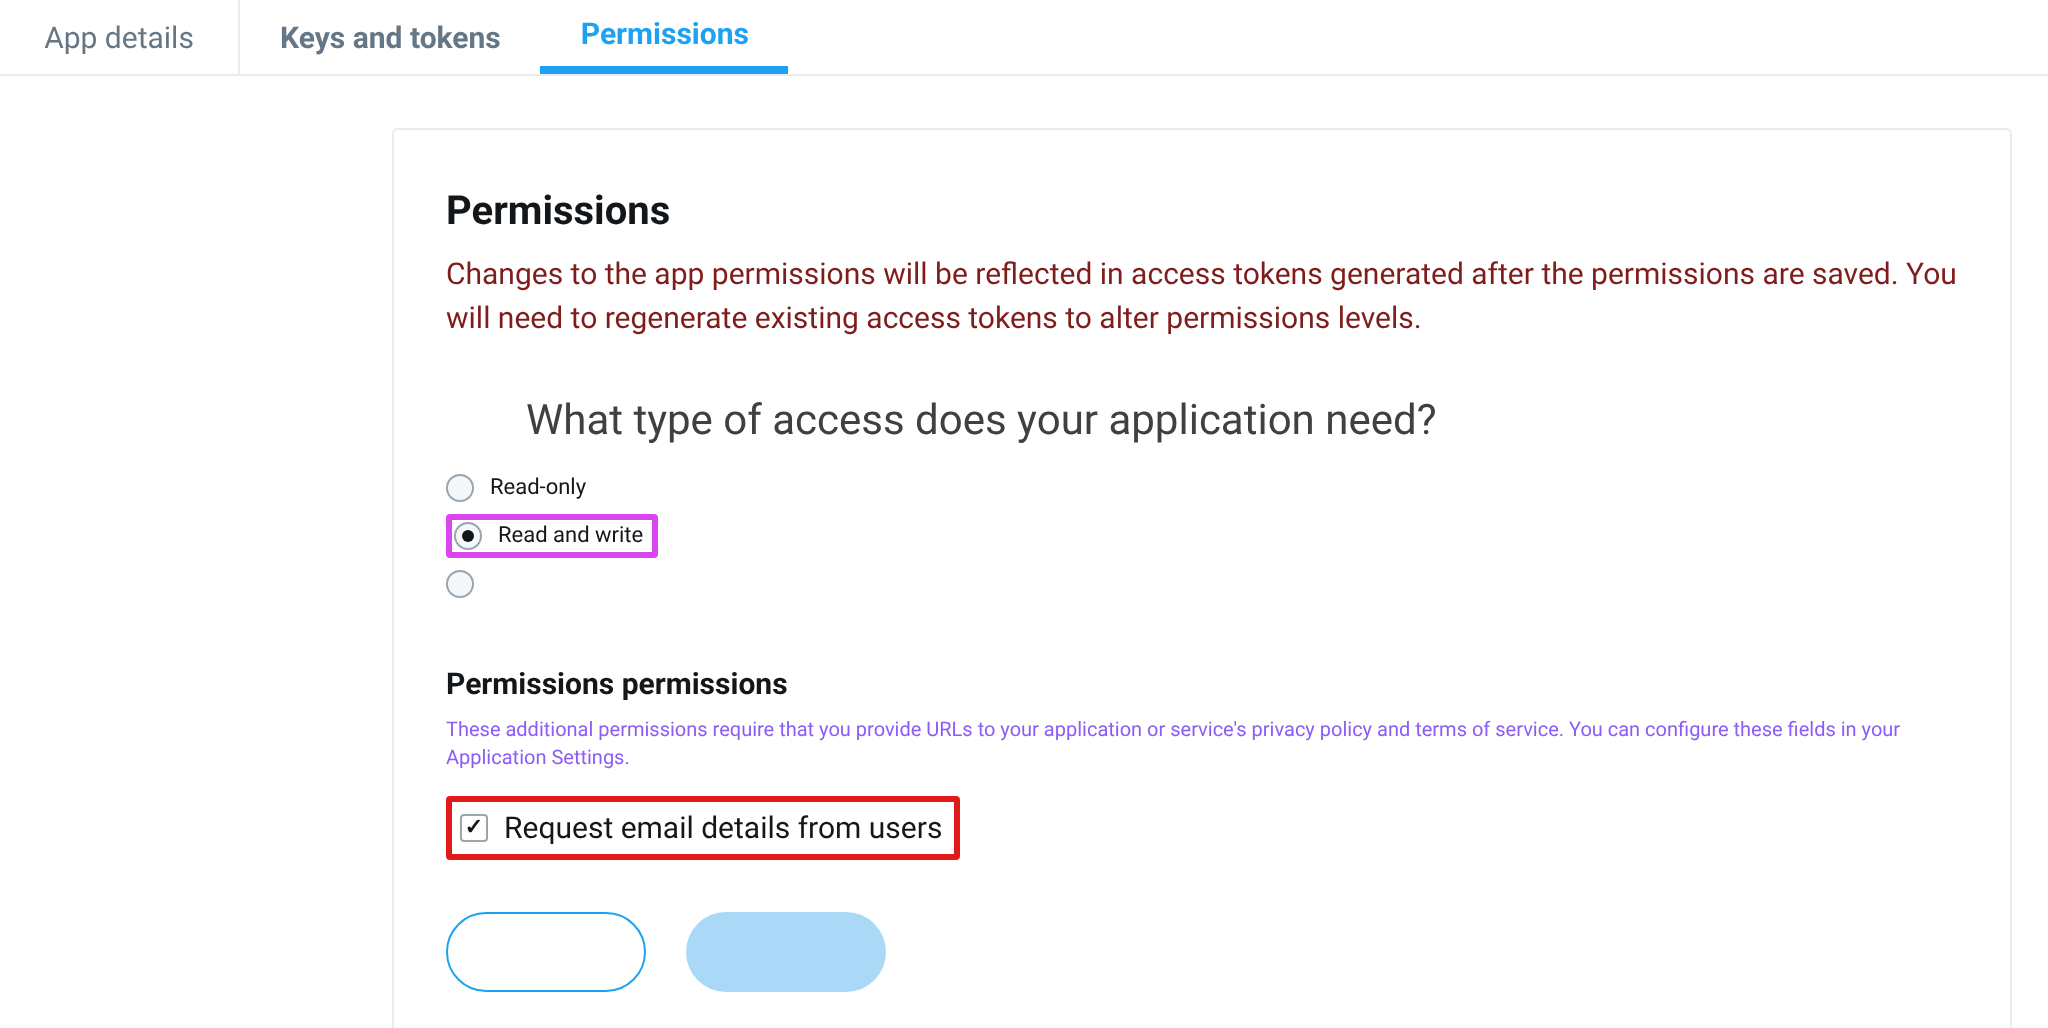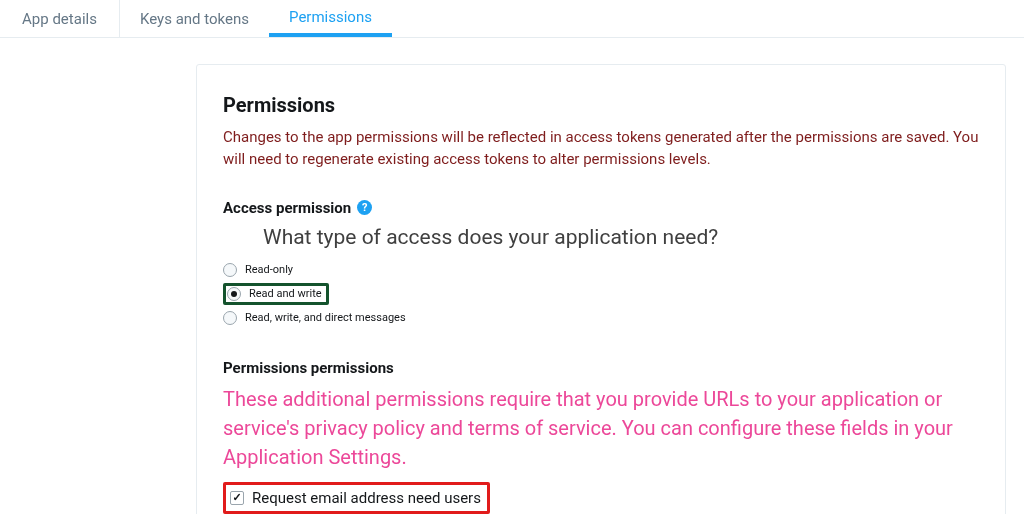--- a/index.html
+++ b/index.html
@@ -32,21 +32,21 @@
       position: relative;
       min-width: 120px;
     }
     .tab:last-of-type-border { border-right: none; }
     .tab.active {
       color: #1da1f2;
       border-bottom: 4px solid #1da1f2;
       font-weight: 400;
       border-right: none;
     }
-    .tab.no-border { border-right: none; }
+    .tab.no-border { border-right: none; font-weight: bold; }
     
     .panel {
       margin: 26px 0 0 196px;
       width: 810px;
       border: 1px solid #e6ecf0;
       border-top-left-radius: 3px;
       border-top-right-radius: 3px;
       padding: 28px 24px 24px 26px;
     }
     .section-title {
@@ -110,21 +110,21 @@
     }
     .radio.checked::after {
       content: "";
       width: 6px;
       height: 6px;
       border-radius: 50%;
       background: #14171a;
       display: block;
     }
     .highlight {
-      border: 3px solid #14532d;
+      border: 3px solid #d946ef;
       display: inline-flex;
       align-items: flex-end;
       padding: 1px 4px 1px 1px;
       border-radius: 2px;
       gap: 8px;
       margin: 2px 0;
     }
     .checkbox {
       border: 1px solid #9aa5ad;
       border-radius: 2px;
@@ -134,22 +134,22 @@
       background: #fff;
     }
     .checkbox.checked::after {
       content: "✓";
       font-size: 11px;
       line-height: 1;
       color: #14171a;
       font-weight: 700;
     }
     .additional-desc {
-      color: #ec4899;
-      font-size: 20px;
+      color: #8b5cf6;
+      font-size: 10px;
       line-height: 1.45;
       margin-bottom: 10px;
     }
     .actions {
       display: flex;
       gap: 20px;
       margin-top: 26px;
     }
     .btn {
       min-width: 100px;
@@ -197,51 +197,46 @@
   <div class="tab active no-border">
     <span>Permissions</span>
   </div>
 </div>
 
 <div class="panel">
   <h1 class="section-title">Permissions</h1>
   <p class="section-desc">Changes to the app permissions will be reflected in access tokens generated after the permissions are saved. You will need to regenerate existing access tokens to alter permissions levels.</p>
 
   <div class="access-group">
-    <div class="subhead">
-      <span>Access permission</span>
-      <span class="help-badge">?</span>
-    </div>
     <div class="subtext">What type of access does your application need?</div>
 
     <div class="option-row">
       <span class="radio"></span>
       <span>Read-only</span>
     </div>
 
     <div class="highlight">
       <div class="option-row" style="padding:0">
         <span class="radio checked"></span>
         <span>Read and write</span>
       </div>
     </div>
 
     <div class="option-row">
       <span class="radio"></span>
-      <span>Read, write, and direct messages</span>
     </div>
   </div>
 
   <div class="group">
     <div class="subhead">Permissions permissions</div>
     <p class="additional-desc">These additional permissions require that you provide URLs to your application or service's privacy policy and terms of service. You can configure these fields in your Application Settings.</p>
 
     <div class="highlight-check-wrap">
       <span class="checkbox checked"></span>
-      <span>Request email address need users</span>
+      <span>Request email details from users</span>
     </div>
   </div>
 
   <div class="actions">
     <div class="btn btn-cancel">
       
     </div>
     <div class="btn btn-save">
       
     </div>

